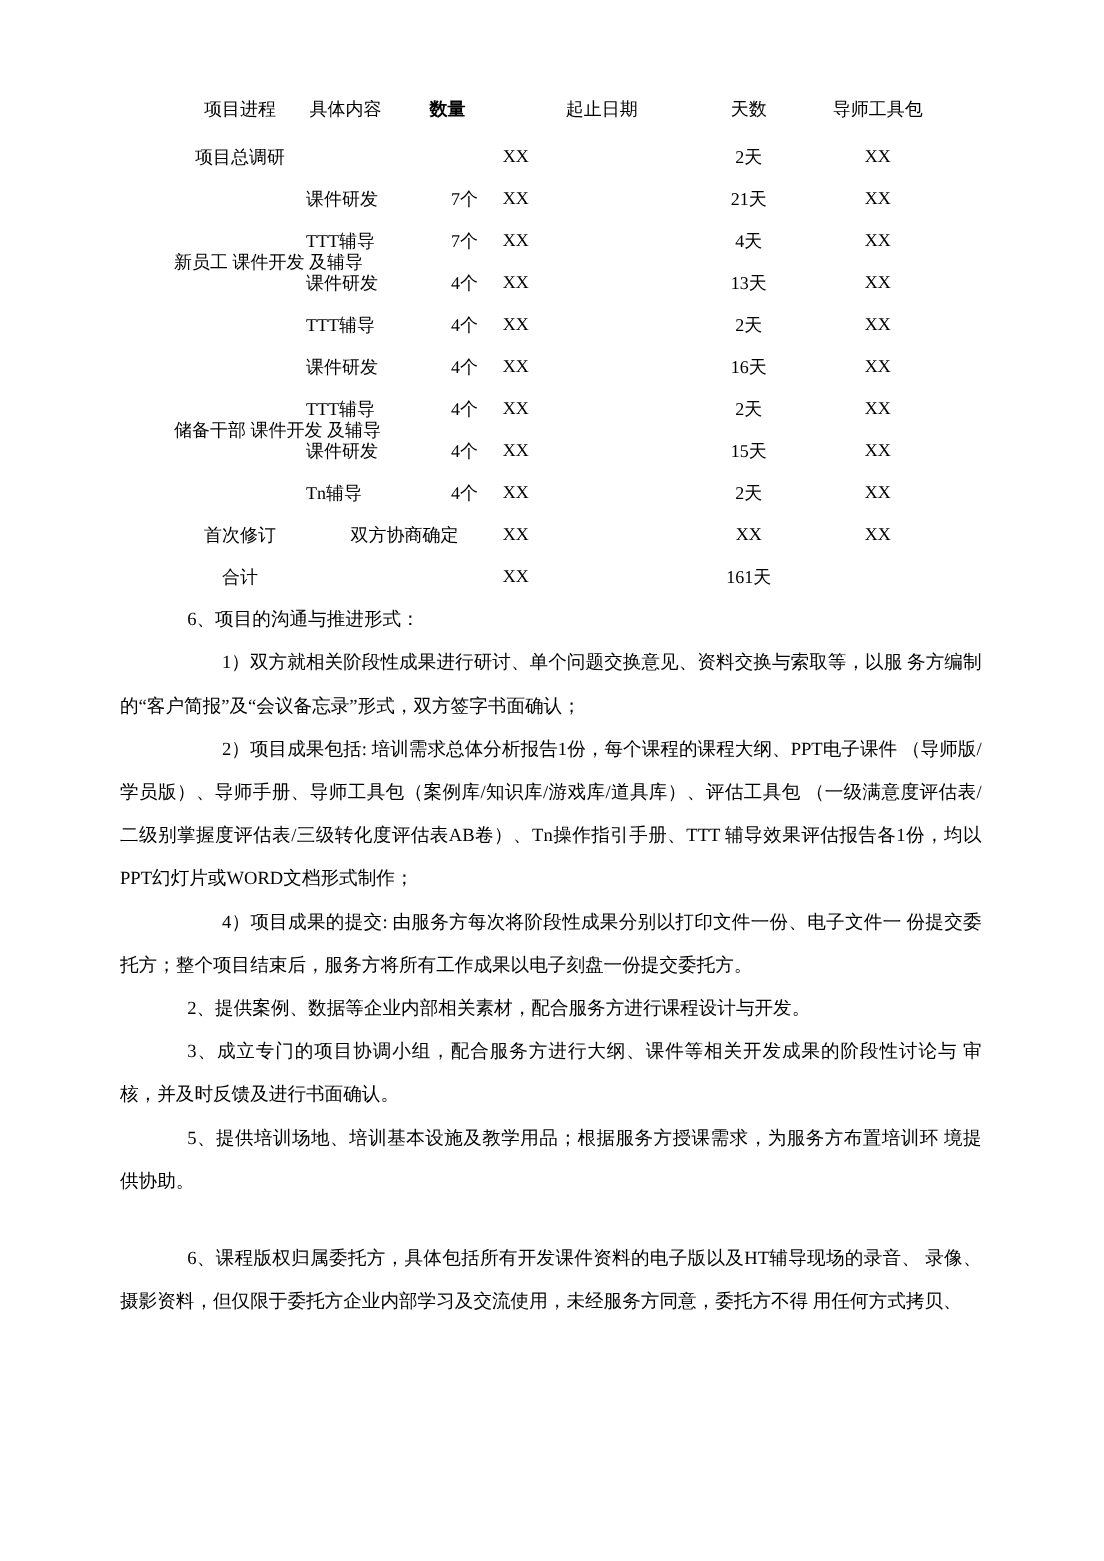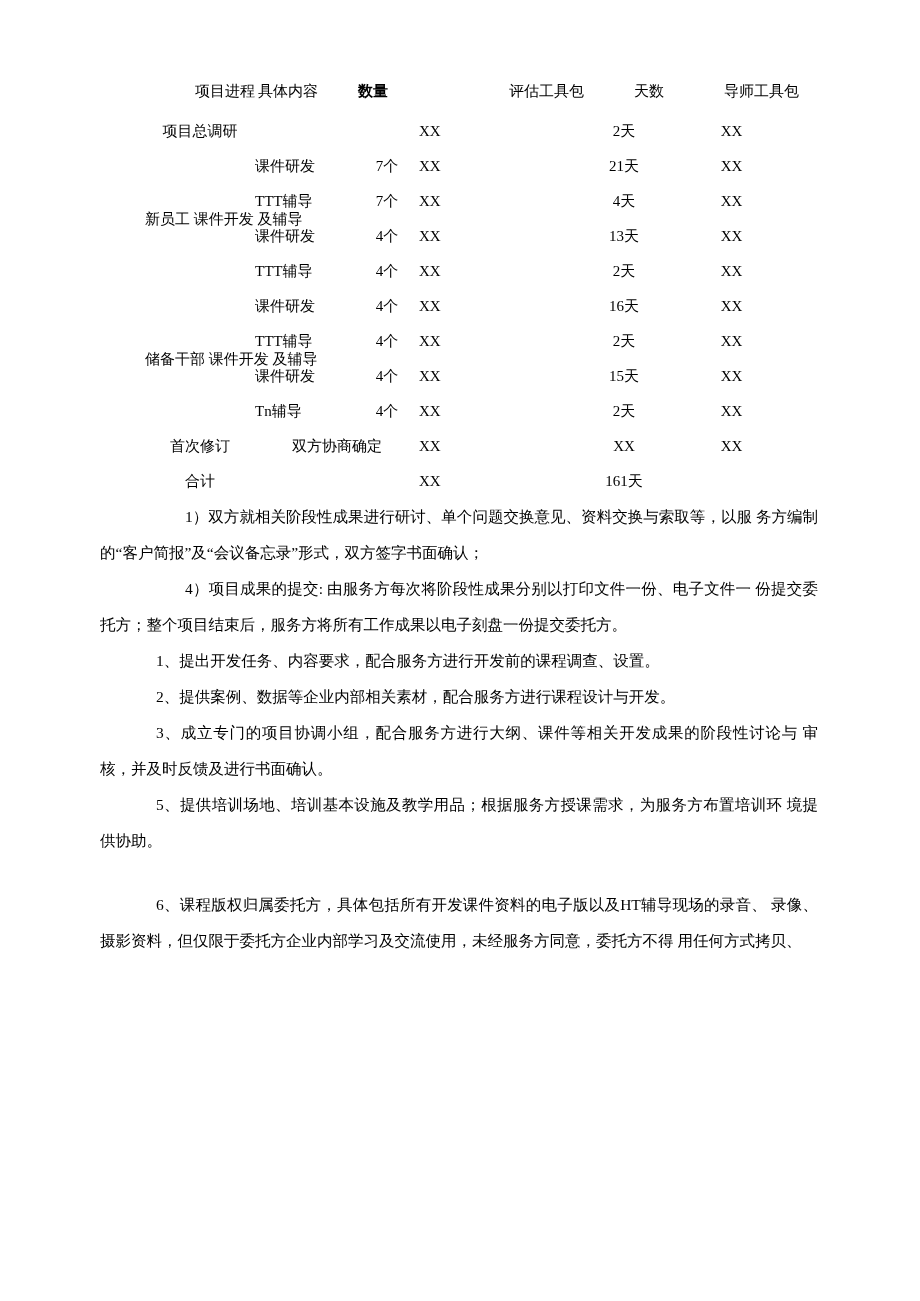--- a/index.html
+++ b/index.html
@@ -22,21 +22,21 @@
   table.schedule col.c4 { width:165px; }
   table.schedule col.c5 { width:80px;  }
   table.schedule col.c6 { width:135px; }
 
   table.schedule th, table.schedule td {
     padding:0; font-size:15px; font-weight:normal;
     vertical-align:middle; white-space:nowrap;
   }
   table.schedule thead th {
     font-family:"Liberation Sans","DejaVu Sans",sans-serif;
-    font-weight:400; height:46px; text-align:right;
+    font-weight:400; height:46px; text-align:center;
   }
   table.schedule thead th.th-qty { font-weight:700; text-align:left; padding-left:3px; }
   table.schedule thead th.th-content { text-align:left; padding-left:3px; }
   table.schedule tbody tr { height:35px; }
   td.cell-name   { text-align:center; }
   td.cell-content{ text-align:left; padding-left:3px; }
   td.cell-qty    { text-align:center; padding-left:3px; }
   td.cell-date   { text-align:left; padding-left:2px; }
   td.cell-days   { text-align:center; }
   td.cell-submit { text-align:center; }
@@ -73,21 +73,21 @@
         <col class="c3">
         <col class="c4">
         <col class="c5">
         <col class="c6">
     </colgroup>
     <thead>
       <tr>
         <th>项目进程</th>
         <th class="th-content">具体内容</th>
         <th class="th-qty">数量</th>
-        <th>评估工具包</th>
+        <th>起止日期</th>
         <th>天数</th>
         <th>导师工具包</th>
       </tr>
     </thead>
     <tbody>
       <tr>
         <td class="cell-name">项目总调研</td>
         <td class="cell-content"></td>
         <td class="cell-qty"></td>
         <td class="cell-date">XX</td>
@@ -171,23 +171,24 @@
         <td class="cell-name">合计</td>
         <td class="cell-content"></td>
         <td class="cell-qty"></td>
         <td class="cell-date">XX</td>
         <td class="cell-days">161天</td>
         <td class="cell-submit"></td>
       </tr>
     </tbody>
   </table>
 
+  <p class="para ind1">6、项目的沟通与推进形式：</p>
   <p class="para ind2">1）双方就相关阶段性成果进行研讨、单个问题交换意见、资料交换与索取等，以服 务方编制的“客户简报”及“会议备忘录”形式，双方签字书面确认；</p>
+  <p class="para ind2">2）项目成果包括: 培训需求总体分析报告1份，每个课程的课程大纲、PPT电子课件 （导师版/学员版）、导师手册、导师工具包（案例库/知识库/游戏库/道具库）、评估工具包 （一级满意度评估表/二级别掌握度评估表/三级转化度评估表AB卷）、Tn操作指引手册、TTT 辅导效果评估报告各1份，均以PPT幻灯片或WORD文档形式制作；</p>
   <p class="para ind2">4）项目成果的提交: 由服务方每次将阶段性成果分别以打印文件一份、电子文件一 份提交委托方；整个项目结束后，服务方将所有工作成果以电子刻盘一份提交委托方。</p>
 
 
-  <p class="para ind1">1、提出开发任务、内容要求，配合服务方进行开发前的课程调查、设置。</p>
   <p class="para ind1">2、提供案例、数据等企业内部相关素材，配合服务方进行课程设计与开发。</p>
   <p class="para ind1">3、成立专门的项目协调小组，配合服务方进行大纲、课件等相关开发成果的阶段性讨论与 审核，并及时反馈及进行书面确认。</p>
   <p class="para ind1">5、提供培训场地、培训基本设施及教学用品；根据服务方授课需求，为服务方布置培训环 境提供协助。</p>
   <p class="para ind1 gap-top">6、课程版权归属委托方，具体包括所有开发课件资料的电子版以及HT辅导现场的录音、 录像、摄影资料，但仅限于委托方企业内部学习及交流使用，未经服务方同意，委托方不得 用任何方式拷贝、</p>
 
 </div>
 
 </body></html>

